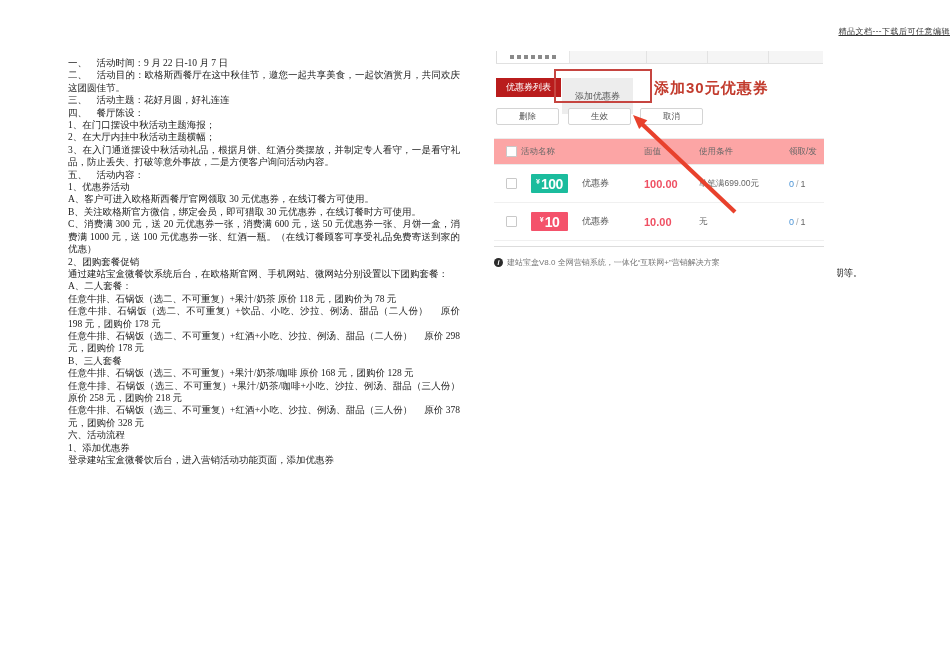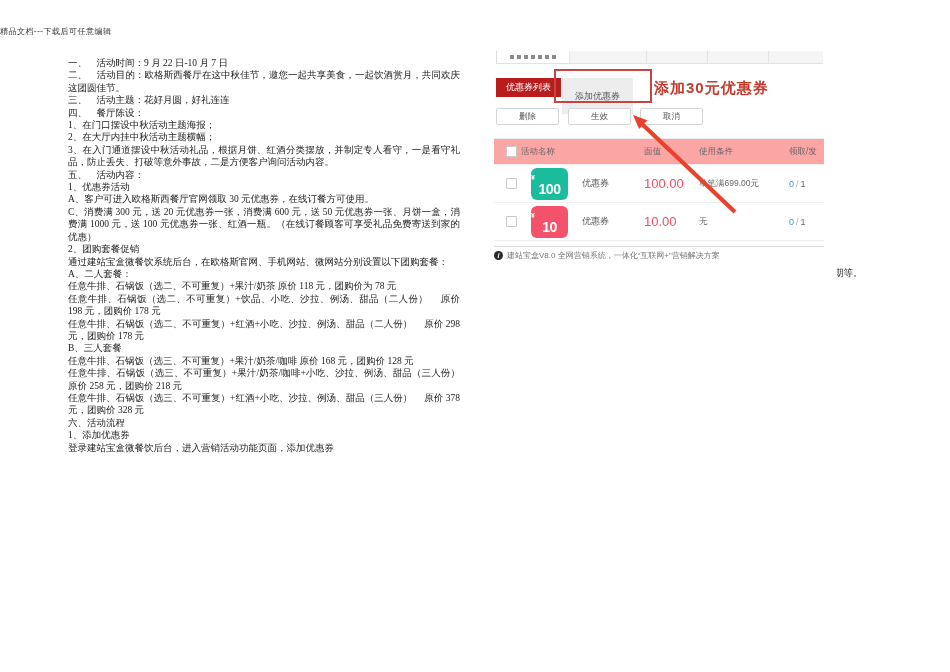--- a/index.html
+++ b/index.html
@@ -2,22 +2,22 @@
 <html><head>
 <meta charset="utf-8">
 <style>
   html,body{margin:0;padding:0;}
   body{
     width:950px;height:672px;position:relative;background:#ffffff;overflow:hidden;
     font-family:"Liberation Serif","DejaVu Serif",serif;color:#1a1a1a;
   }
   
   .doc-header{
-    position:absolute;top:26px;left:0;width:100%;text-align:left;
-    font-size:8px;color:#333;letter-spacing:.5px;
+    position:absolute;top:26px;left:0;width:100%;text-align:right;
+    font-size:8px;color:#333;letter-spacing:.5px;text-decoration:underline;
   }
   .doc-body{
     position:absolute;left:68px;top:57px;width:392px;
     font-size:9.5px;line-height:12.4px;text-align:justify;
   }
   .doc-body p{margin:0;white-space:pre-wrap;}
   .doc-caption{
     position:absolute;left:492px;top:267px;width:390px;
     font-size:9.5px;line-height:13px;white-space:pre-wrap;
   }
@@ -66,32 +66,32 @@
     align-items:center;background:#fff;border-bottom:1px solid #f0f0f0;height:37px;
   }
   .t-head{
     height:25px;background:#fca5a5;border-top:1px solid #ececec;
     border-bottom:1px solid #ececec;color:#555;font-size:8.5px;
   }
   .cb{width:9px;height:9px;border:1px solid #c9c9c9;border-radius:1px;background:#fff;margin-left:12px;}
   .cell{font-size:8.5px;color:#666;white-space:nowrap;overflow:hidden;}
   .name-cell{display:flex;align-items:center;}
   .badge{
-    width:37px;height:32px;margin-left:10px;border-radius:6px;color:#fff;
-    display:flex;align-items:center;justify-content:center;font-weight:700;flex-direction:column;
+    width:37px;height:19px;margin-left:10px;border-radius:1px;color:#fff;
+    display:flex;align-items:center;justify-content:center;font-weight:700;
   }
   .badge .yen{font-size:7px;margin-right:1px;align-self:flex-start;margin-top:4px;}
   .badge .num{font-size:14px;letter-spacing:-.5px;}
   .coupon-name{margin-left:14px;font-size:9px;color:#555;}
-  .val{color:#ef5063;font-size:13px;}
+  .val{color:#ef5063;font-size:11px;font-weight:bold;}
   .recv{font-size:9px;}
   .recv .n0{color:#4b94d6;} .recv .sep{color:#aaa;margin:0 2px;} .recv .n1{color:#666;}
   .info-bar{
     position:absolute;left:2px;top:198px;width:330px;border-top:1px solid #dcdcdc;
-    padding-top:3px;display:flex;align-items:center;gap:4px;color:#777;font-size:8px;
+    padding-top:10px;display:flex;align-items:center;gap:4px;color:#777;font-size:8px;
     white-space:nowrap;overflow:hidden;
   }
   .info-icon{
     width:9px;height:9px;border-radius:50%;background:#2b2b2b;color:#fff;
     font-size:7px;line-height:9px;text-align:center;flex:0 0 9px;
     font-family:"Liberation Sans",sans-serif;font-style:italic;font-weight:700;
   }
   .arrow-svg{position:absolute;left:0;top:0;width:345px;height:232px;pointer-events:none;z-index:5;}
 </style>
 </head>
@@ -103,20 +103,21 @@
     <p>一、　活动时间：9 月 22 日-10 月 7 日</p>
     <p>二、　活动目的：欧格斯西餐厅在这中秋佳节，邀您一起共享美食，一起饮酒赏月，共同欢庆这团圆佳节。</p>
     <p>三、　活动主题：花好月圆，好礼连连</p>
     <p>四、　餐厅陈设：</p>
     <p>1、在门口摆设中秋活动主题海报；</p>
     <p>2、在大厅内挂中秋活动主题横幅；</p>
     <p>3、在入门通道摆设中秋活动礼品，根据月饼、红酒分类摆放，并制定专人看守，一是看守礼品，防止丢失、打破等意外事故，二是方便客户询问活动内容。</p>
     <p>五、　活动内容：</p>
     <p>1、优惠券活动</p>
     <p>A、客户可进入欧格斯西餐厅官网领取 30 元优惠券，在线订餐方可使用。</p>
+    <p>B、关注欧格斯官方微信，绑定会员，即可猎取 30 元优惠券，在线订餐时方可使用。</p>
     <p>C、消费满 300 元，送 20 元优惠券一张，消费满 600 元，送 50 元优惠券一张、月饼一盒，消费满 1000 元，送 100 元优惠券一张、红酒一瓶。（在线订餐顾客可享受礼品免费寄送到家的优惠）</p>
     <p>2、团购套餐促销</p>
     <p>通过建站宝盒微餐饮系统后台，在欧格斯官网、手机网站、微网站分别设置以下团购套餐：</p>
     <p>A、二人套餐：</p>
     <p>任意牛排、石锅饭（选二、不可重复）+果汁/奶茶 原价 118 元，团购价为 78 元</p>
     <p>任意牛排、石锅饭（选二、不可重复）+饮品、小吃、沙拉、例汤、甜品（二人份）　 原价 198 元，团购价 178 元</p>
     <p>任意牛排、石锅饭（选二、不可重复）+红酒+小吃、沙拉、例汤、甜品（二人份）　 原价 298 元，团购价 178 元</p>
     <p>B、三人套餐</p>
     <p>任意牛排、石锅饭（选三、不可重复）+果汁/奶茶/咖啡 原价 168 元，团购价 128 元</p>
     <p>任意牛排、石锅饭（选三、不可重复）+果汁/奶茶/咖啡+小吃、沙拉、例汤、甜品（三人份）　 原价 258 元，团购价 218 元</p>

